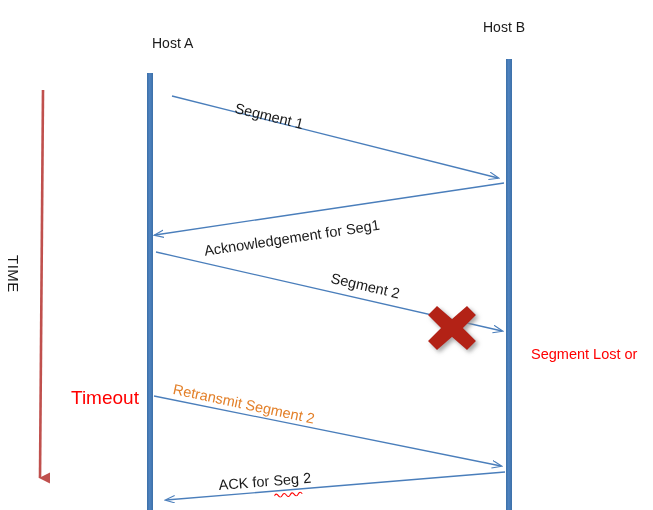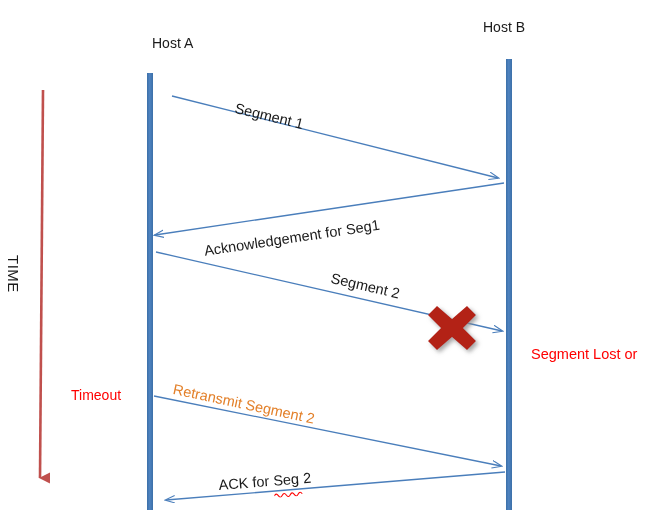--- a/index.html
+++ b/index.html
@@ -48,21 +48,21 @@
     font-size: 14.5px;
     color: #E3802A;
     transform-origin: 0 0;
   }
   .red-note {
     font-size: 14.5px;
     color: #FF0000;
     line-height: 1.42;
   }
   .timeout-label {
-    font-size: 14px;
+    font-size: 19px;
     color: #FF0000;
   }
   .squiggle {
     position: absolute;
     transform-origin: 0 0;
   }
 </style>
 </head>
 <body>
 

